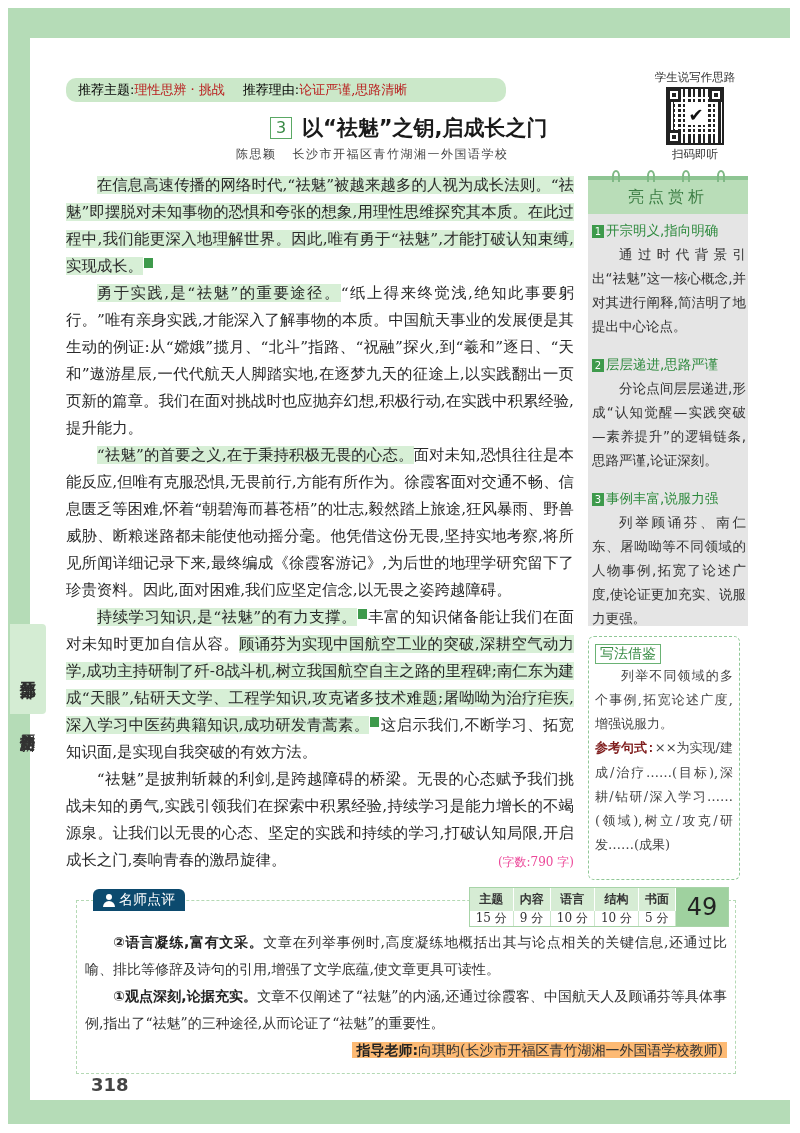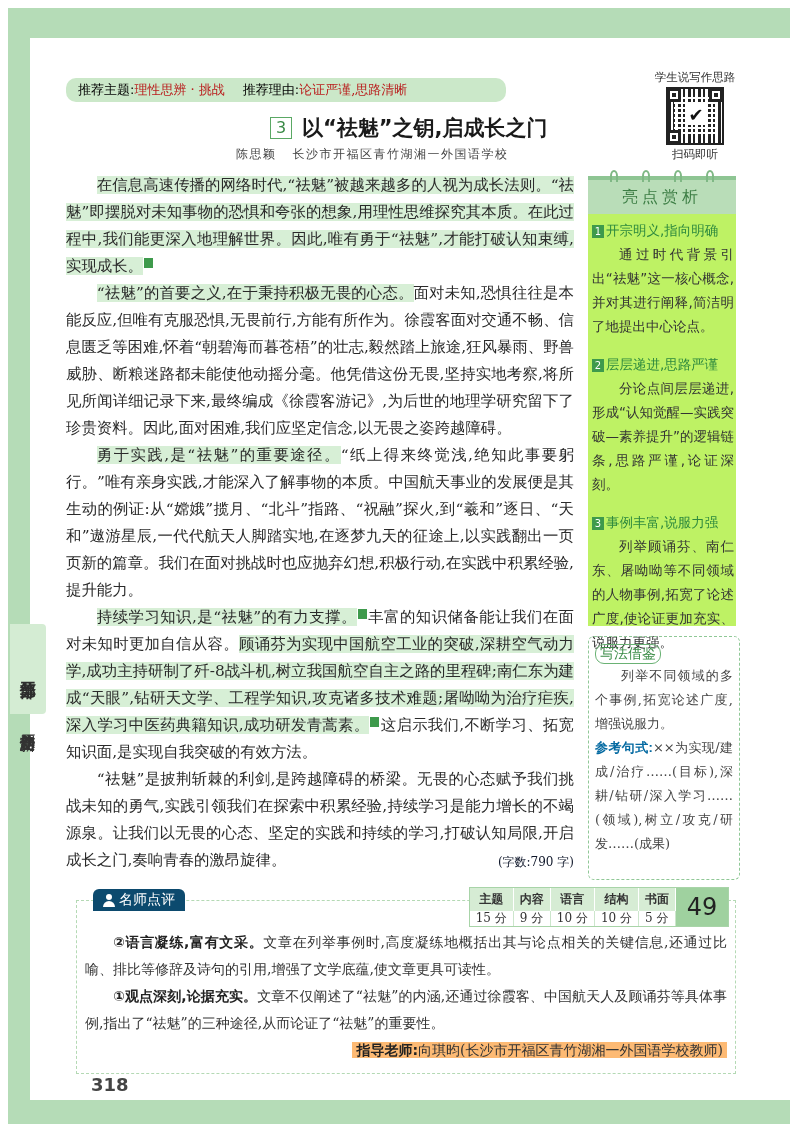--- a/index.html
+++ b/index.html
@@ -28,37 +28,37 @@
   .qr .eye::after { content: ""; position: absolute; left: 2px; top: 2px; width: 4px; height: 4px; background: #222; }
 
   .title { position: absolute; left: 270px; top: 114px; font-size: 21px; font-weight: bold; color: #1a1a1a; display: flex; align-items: center; gap: 10px; font-family: "DejaVu Sans", sans-serif; }
   .title .num { display: inline-block; width: 22px; height: 22px; border: 1.5px solid #5aa864; color: #3a8a46; font-size: 16px; font-weight: normal; text-align: center; line-height: 19px; }
   .author { position: absolute; left: 236px; top: 146px; font-size: 12px; color: #444; letter-spacing: 1.5px; white-space: nowrap; }
 
   .body-text { position: absolute; left: 66px; top: 172px; width: 508px; font-size: 15.4px; line-height: 27px; text-align: justify; color: #2a2a2a; }
   .body-text p { text-indent: 2em; margin-bottom: 0; }
   .hl { background: #d7efd6; }
   .mark { display: inline-block; width: 9px; height: 10px; background: #3e9a4c; color: #fff; font-size: 7px; line-height: 10px; text-align: center; vertical-align: super; font-family: "DejaVu Sans", sans-serif; margin: 0 1px; }
-  .wc { font-size: 12px; color: #0f172a; float: right; margin-top: 2px; }
-
-  .side-card { position: absolute; left: 588px; top: 176px; width: 148px; height: 450px; background: #bef264; }
+  .wc { font-size: 12px; color: #ec4899; float: right; margin-top: 2px; }
+
+  .side-card { position: absolute; left: 588px; top: 176px; width: 160px; height: 450px; background: #e5e5e5; }
   .side-card .rings { position: absolute; top: -6px; left: 0; width: 100%; display: flex; justify-content: space-around; padding: 0 10px; }
   .side-card .ring { width: 8px; height: 12px; border: 2px solid #7fb885; border-radius: 50% 50% 0 0; border-bottom: none; }
   .side-header { height: 38px; background: #b9ddb8; border-top: 4px solid #8ec593; text-align: center; font-size: 16px; color: #3d7e45; line-height: 34px; letter-spacing: 4px; font-family: "DejaVu Sans", sans-serif; }
   .hp { padding: 8px 2px 0 4px; }
   .hp-title { font-size: 13.5px; color: #2e8a3e; font-family: "DejaVu Sans", sans-serif; display: flex; align-items: center; gap: 2px; white-space: nowrap; }
   .hp-title .n { display: inline-block; width: 12px; height: 13px; background: #3e9a4c; color: #fff; font-size: 10px; line-height: 13px; text-align: center; }
   .hp-body { font-size: 13.5px; line-height: 24px; color: #333; text-indent: 2em; text-align: justify; font-family: "DejaVu Sans", sans-serif; margin-top: 2px; }
   .hp + .hp { margin-top: 10px; }
 
   .tip-box { position: absolute; left: 588px; top: 636px; width: 152px; height: 244px; border: 1.5px dashed #8fc896; border-radius: 6px; padding: 6px 6px; }
-  .tip-label { display: inline-block; border: 1.5px solid #6ab274; border-radius: 9px; padding: 0 4px; color: #3b8c47; font-size: 14px; font-family: "DejaVu Sans", sans-serif; }
+  .tip-label { display: inline-block; border: 1.5px solid #6ab274; border-radius: 0; padding: 0 4px; color: #3b8c47; font-size: 14px; font-family: "DejaVu Sans", sans-serif; }
   .tip-body { font-size: 13px; line-height: 24px; color: #444; text-indent: 2em; text-align: justify; }
   .tip-ref { font-size: 13px; line-height: 24px; color: #444; text-align: justify; }
-  .tip-ref .rk { color: #0369a1; font-weight: bold; font-family: Liberation Sans, sans-serif; }
+  .tip-ref .rk { color: #7f1d1d; font-weight: bold; font-family: Liberation Mono, monospace; }
 
   .side-tab { position: absolute; left: 10px; top: 624px; width: 36px; }
   .side-tab .part { background: #d4ecd3; padding: 6px 0; text-align: center; font-size: 16px; font-weight: bold; line-height: 20px; color: #2d2d2d; font-family: "DejaVu Sans", sans-serif; writing-mode: vertical-rl; height: 90px; border-radius: 0 4px 4px 0; width: 36px; display: flex; align-items: center; justify-content: center; }
   .side-tab .sec { margin-top: 8px; text-align: center; font-size: 16px; line-height: 21px; color: #333; writing-mode: vertical-rl; height: 180px; width: 36px; display: flex; align-items: center; justify-content: flex-start; font-family: "DejaVu Sans", sans-serif; }
 
   .review-box { position: absolute; left: 76px; top: 900px; width: 660px; height: 174px; border: 1.5px dashed #b4d9b4; }
   .review-tag { position: absolute; left: 16px; top: -12px; background: #0c4a6e; color: #fff; font-size: 14px; padding: 2px 10px; border-radius: 6px 6px 0 0; font-family: "DejaVu Sans", sans-serif; display: flex; align-items: center; gap: 4px; }
   .review-tag .user { display: inline-block; width: 12px; height: 13px; position: relative; }
   .review-tag .user::before { content: ""; position: absolute; left: 3px; top: 0; width: 6px; height: 6px; border-radius: 50%; background: #fff; }
   .review-tag .user::after { content: ""; position: absolute; left: 0; top: 7px; width: 12px; height: 6px; border-radius: 6px 6px 0 0; background: #fff; }
@@ -110,24 +110,24 @@
 <div class="author">
   <span>陈思颖</span>&nbsp;&nbsp;
   <span>长沙市开福区青竹湖湘一外国语学校</span>
 </div>
 
 <div class="body-text">
   <p>
     <span class="hl">在信息高速传播的网络时代,“祛魅”被越来越多的人视为成长法则。“祛魅”即摆脱对未知事物的恐惧和夸张的想象,用理性思维探究其本质。在此过程中,我们能更深入地理解世界。因此,唯有勇于“祛魅”,才能打破认知束缚,实现成长。</span><span class="mark">1</span>
   </p>
   <p>
+    <span class="hl">勇于实践,是“祛魅”的重要途径。</span><span>“纸上得来终觉浅,绝知此事要躬行。”唯有亲身实践,才能深入了解事物的本质。中国航天事业的发展便是其生动的例证:从“嫦娥”揽月、“北斗”指路、“祝融”探火,到“羲和”逐日、“天和”遨游星辰,一代代航天人脚踏实地,在逐梦九天的征途上,以实践翻出一页页新的篇章。我们在面对挑战时也应抛弃幻想,积极行动,在实践中积累经验,提升能力。</span>
+  </p>
+  <p>
     <span class="hl">“祛魅”的首要之义,在于秉持积极无畏的心态。</span><span>面对未知,恐惧往往是本能反应,但唯有克服恐惧,无畏前行,方能有所作为。徐霞客面对交通不畅、信息匮乏等困难,怀着“朝碧海而暮苍梧”的壮志,毅然踏上旅途,狂风暴雨、野兽威胁、断粮迷路都未能使他动摇分毫。他凭借这份无畏,坚持实地考察,将所见所闻详细记录下来,最终编成《徐霞客游记》,为后世的地理学研究留下了珍贵资料。因此,面对困难,我们应坚定信念,以无畏之姿跨越障碍。</span>
-  </p>
-  <p>
-    <span class="hl">勇于实践,是“祛魅”的重要途径。</span><span>“纸上得来终觉浅,绝知此事要躬行。”唯有亲身实践,才能深入了解事物的本质。中国航天事业的发展便是其生动的例证:从“嫦娥”揽月、“北斗”指路、“祝融”探火,到“羲和”逐日、“天和”遨游星辰,一代代航天人脚踏实地,在逐梦九天的征途上,以实践翻出一页页新的篇章。我们在面对挑战时也应抛弃幻想,积极行动,在实践中积累经验,提升能力。</span>
   </p>
   <p>
     <span class="hl">持续学习知识,是“祛魅”的有力支撑。</span><span class="mark">2</span><span>丰富的知识储备能让我们在面对未知时更加自信从容。</span><span class="hl">顾诵芬为实现中国航空工业的突破,深耕空气动力学,成功主持研制了歼-8战斗机,树立我国航空自主之路的里程碑;南仁东为建成“天眼”,钻研天文学、工程学知识,攻克诸多技术难题;屠呦呦为治疗疟疾,深入学习中医药典籍知识,成功研发青蒿素。</span><span class="mark">3</span><span>这启示我们,不断学习、拓宽知识面,是实现自我突破的有效方法。</span>
   </p>
   <p>
     <span>“祛魅”是披荆斩棘的利剑,是跨越障碍的桥梁。无畏的心态赋予我们挑战未知的勇气,实践引领我们在探索中积累经验,持续学习是能力增长的不竭源泉。让我们以无畏的心态、坚定的实践和持续的学习,打破认知局限,开启成长之门,奏响青春的激昂旋律。</span><span class="wc">(字数:790 字)</span>
   </p>
 </div>
 
 <div class="side-card">

